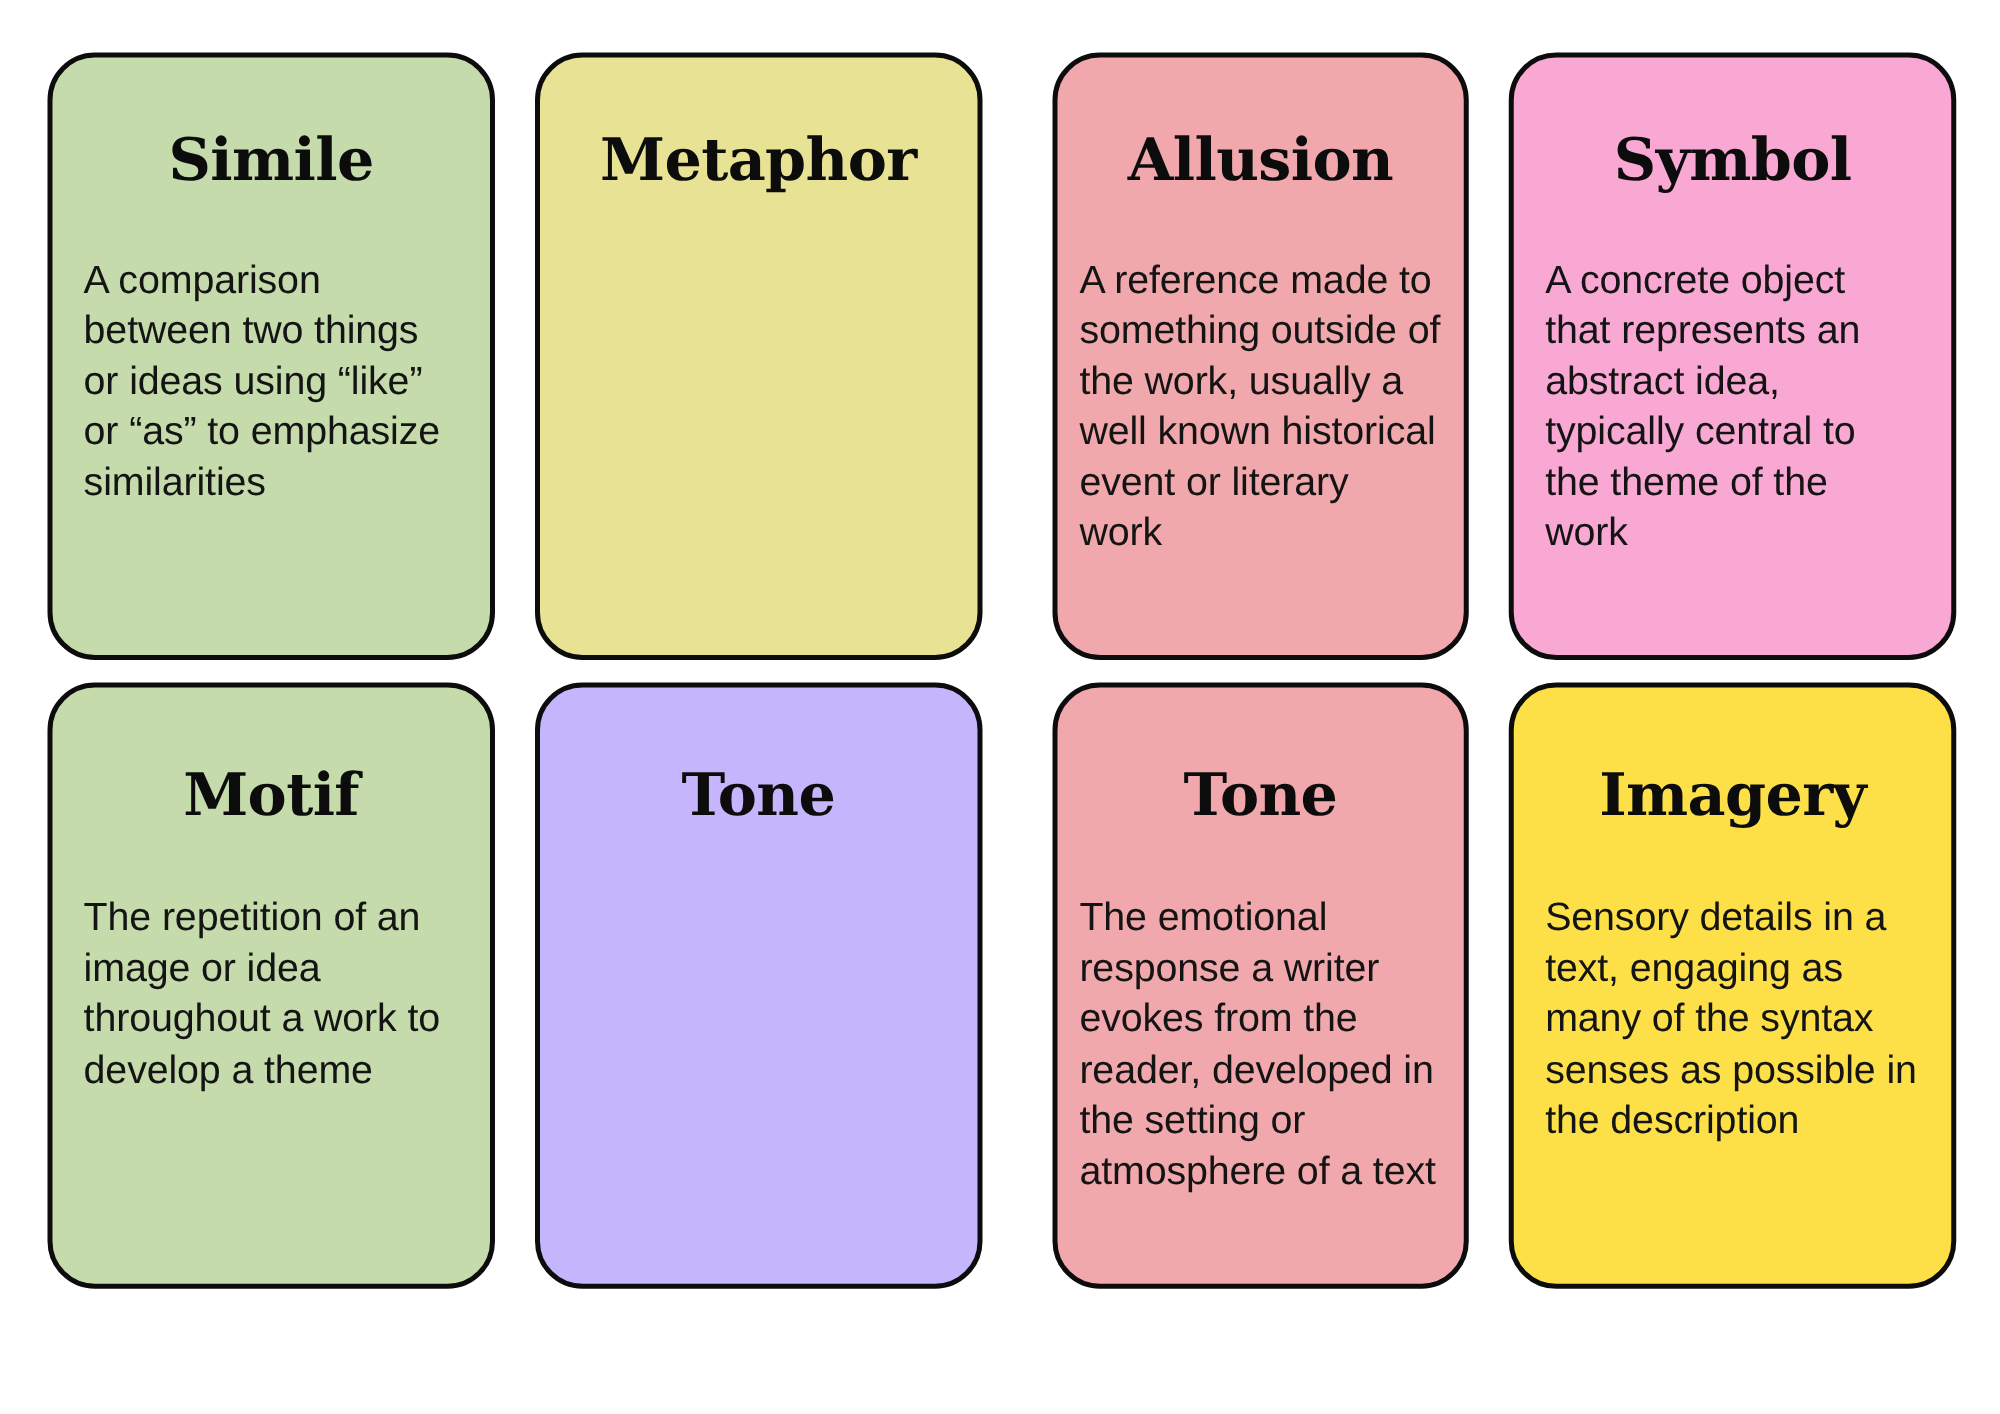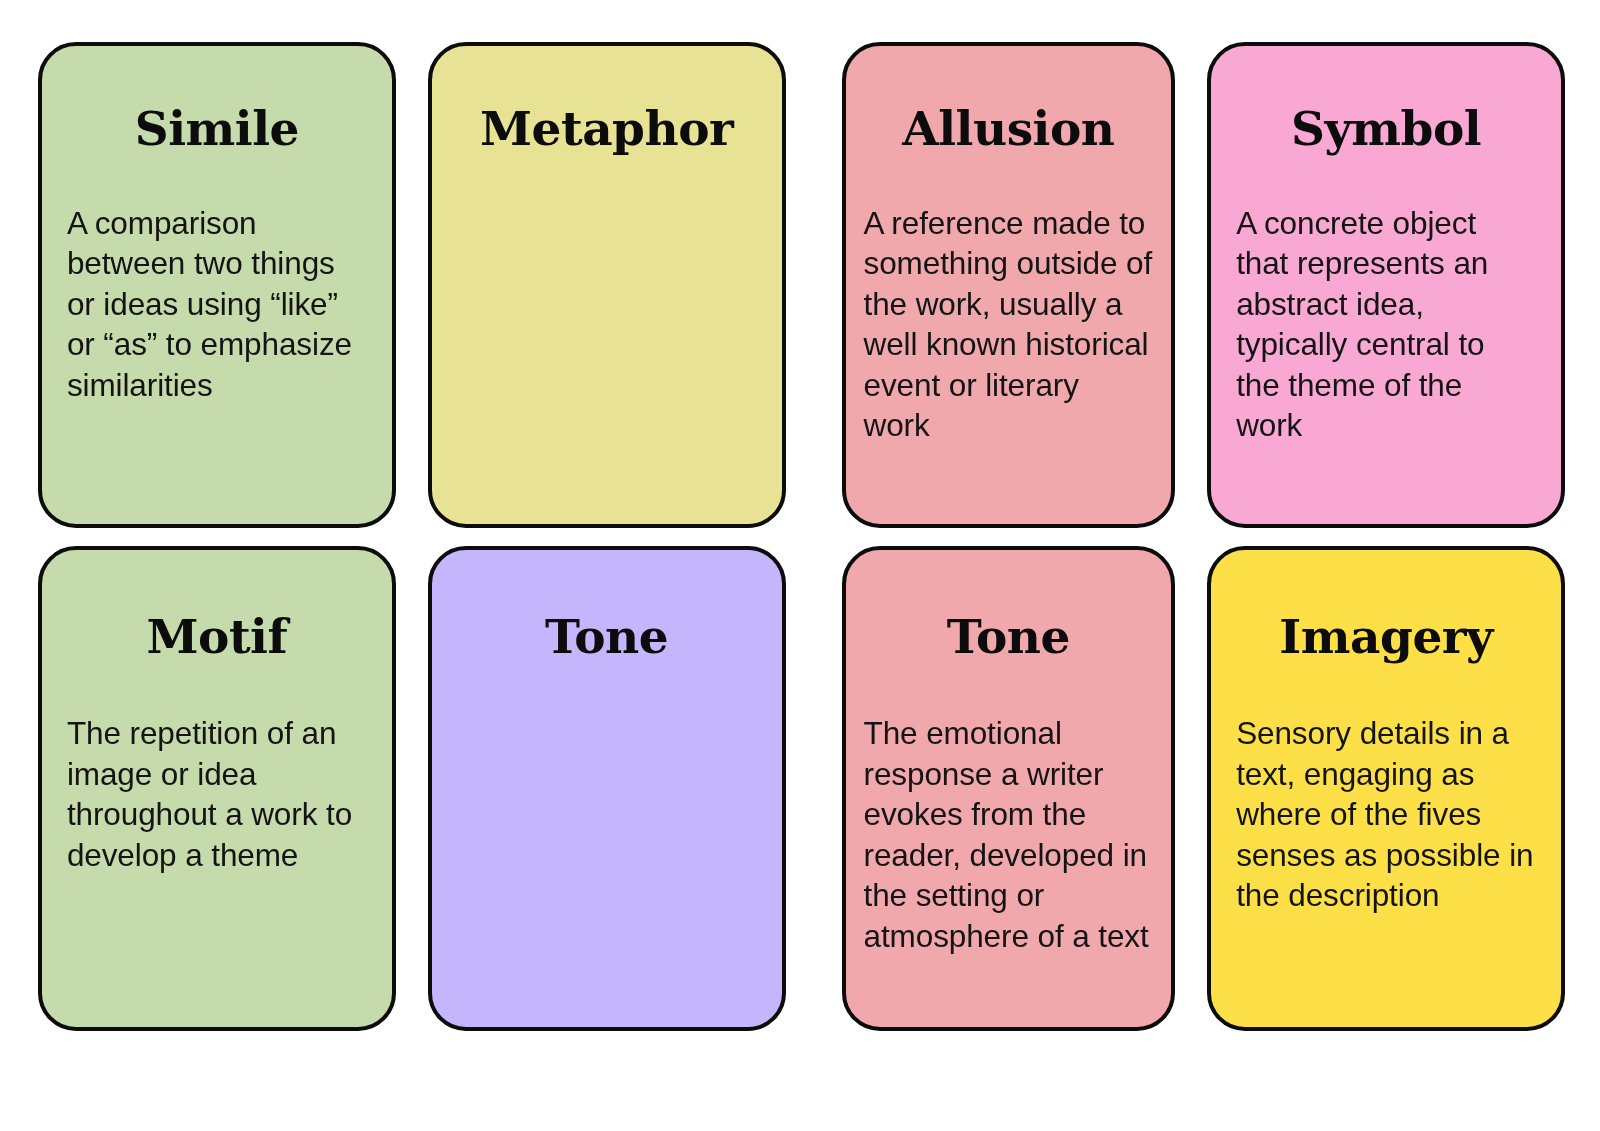--- a/index.html
+++ b/index.html
@@ -105,16 +105,16 @@
     <div class="card-title">Tone</div>
   </div>
 
   <div class="term-card c-pink row-2" style="background: rgb(240, 168, 172); border-color: rgb(12, 12, 12);">
     <div class="card-title">Tone</div>
     <div class="card-body">The emotional response a writer evokes from the reader, developed in the setting or atmosphere of a text</div>
   </div>
 
   <div class="term-card c-blue row-2" style="background: #fde047; border-color: rgb(12, 12, 12);">
     <div class="card-title">Imagery</div>
-    <div class="card-body">Sensory details in a text, engaging as where of the fives senses as possible in the description</div>
+    <div class="card-body">Sensory details in a text, engaging as many of the syntax senses as possible in the description</div>
   </div>
 
 </div>
 
 </body></html>

